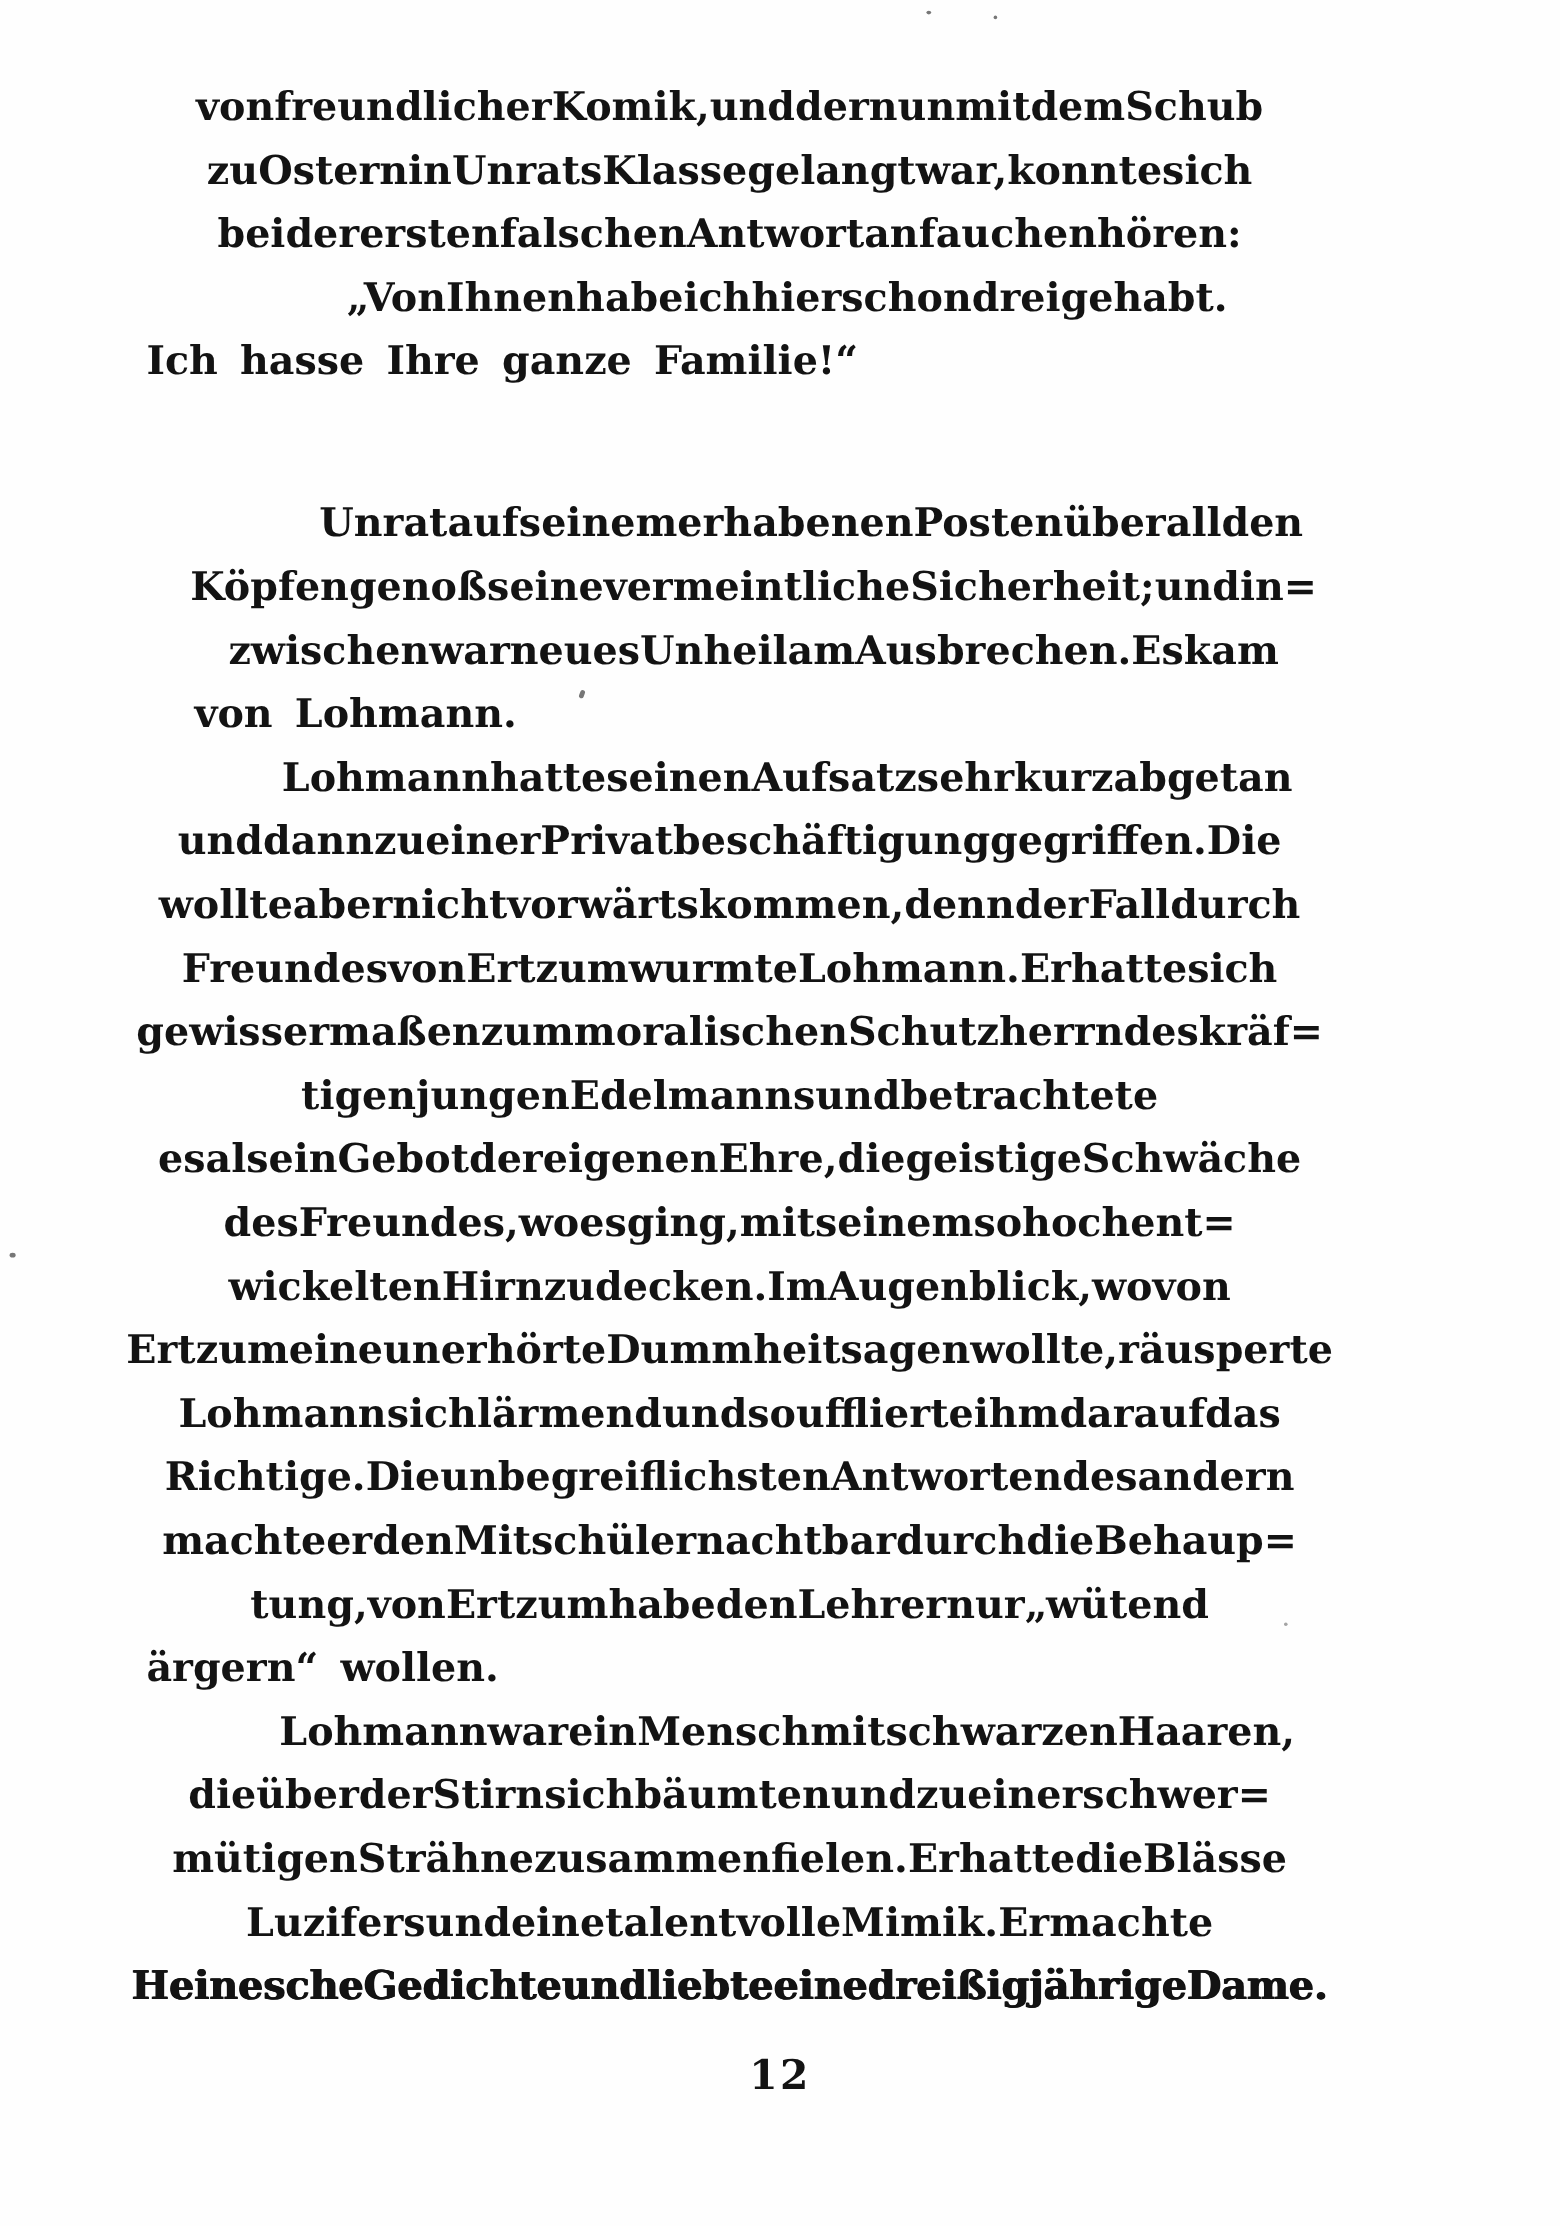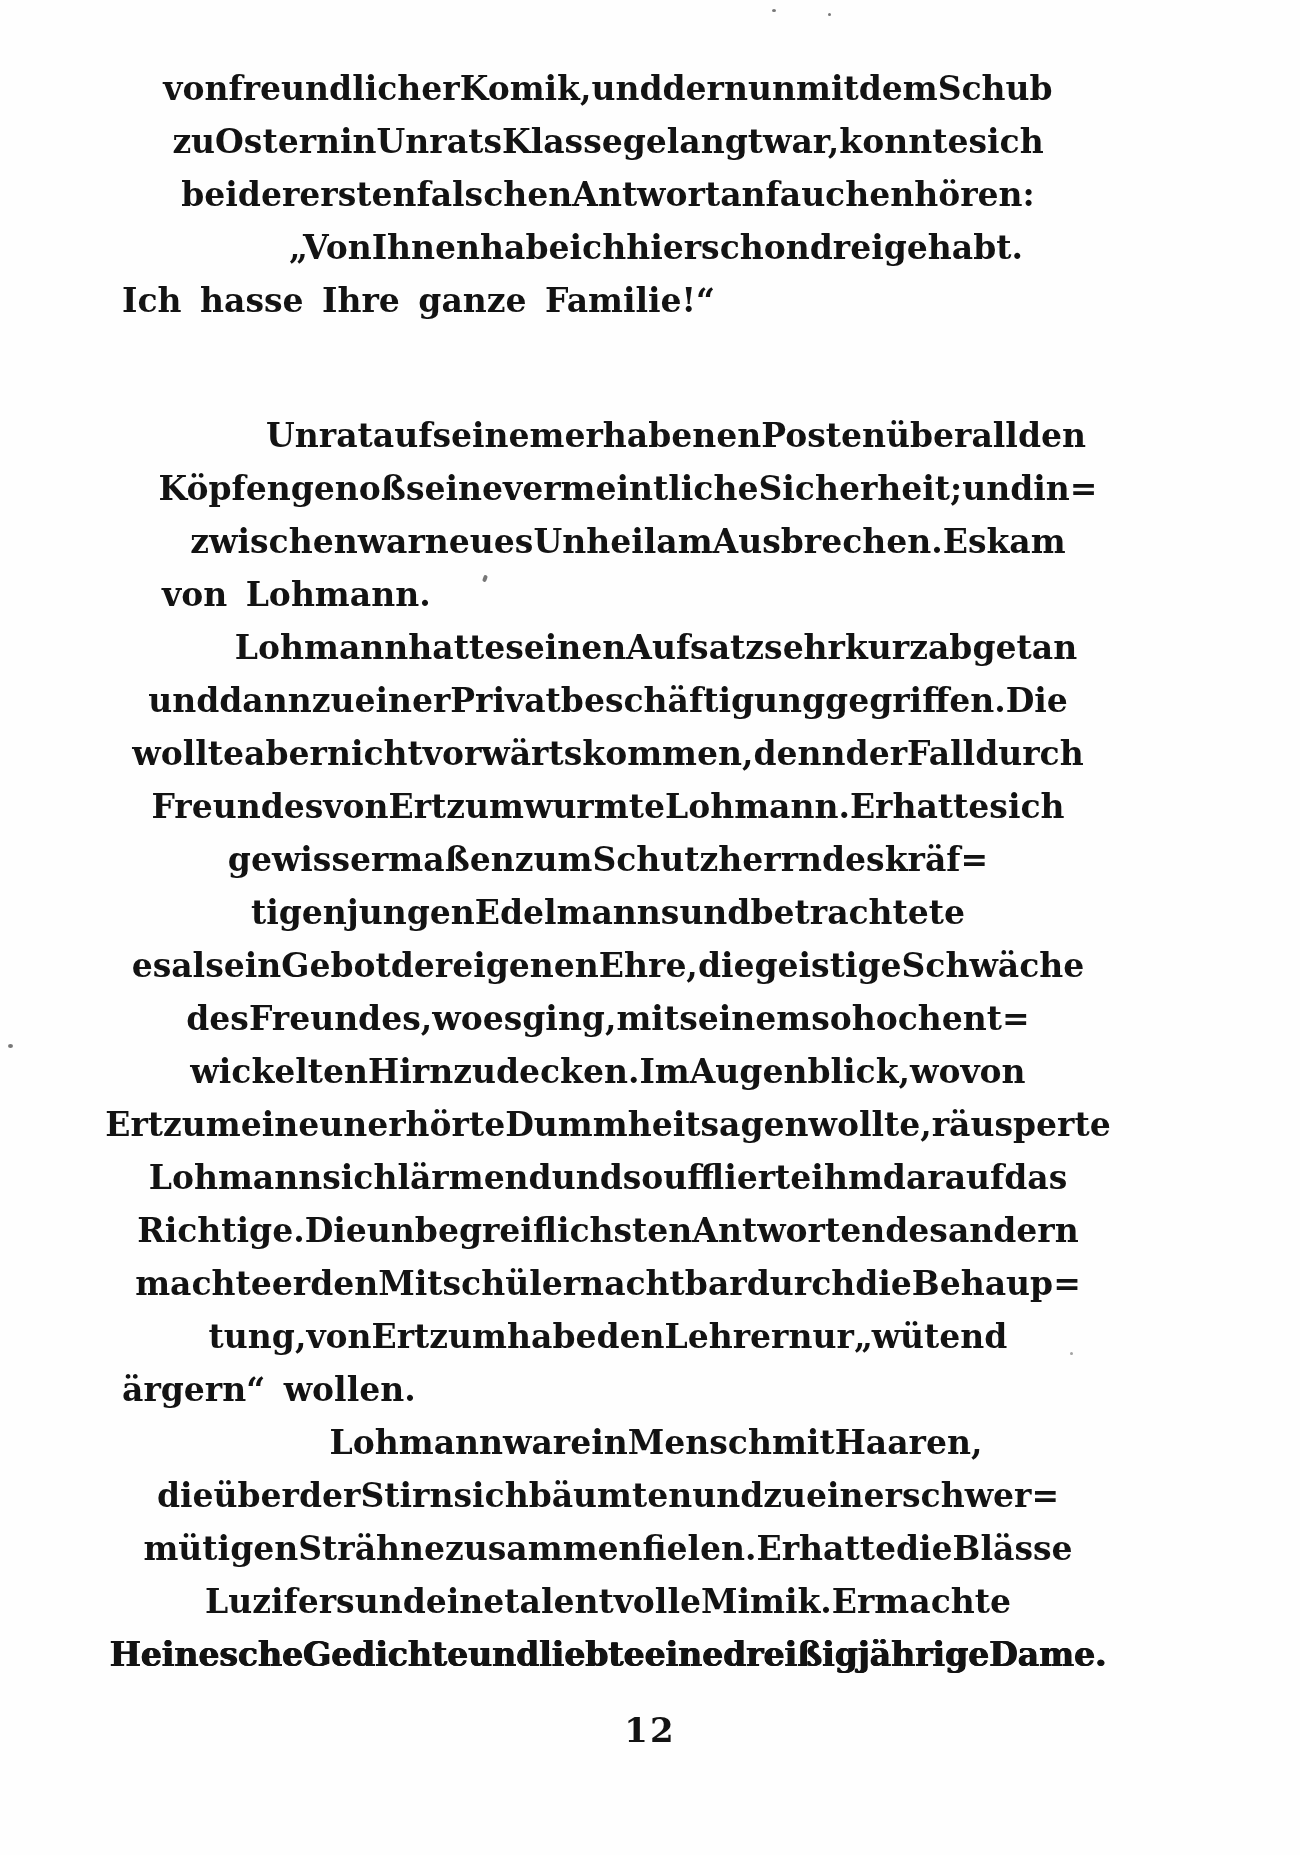--- a/index.html
+++ b/index.html
@@ -183,20 +183,21 @@
           <span>Ertzum</span>
           <span>wurmte</span>
           <span>Lohmann.</span>
           <span>Er</span>
           <span>hatte</span>
           <span>sich</span>
         </div>
         <div class="line just">
           <span>gewissermaßen</span>
           <span>zum</span>
+          <span>moralischen</span>
           <span>Schutzherrn</span>
           <span>des</span>
           <span>kräf=</span>
         </div>
         <div class="line just">
           <span>tigen</span>
           <span>jungen</span>
           <span>Edelmanns</span>
           <span>und</span>
           <span>betrachtete</span>
@@ -284,20 +285,21 @@
         </div>
         <div class="line">ärgern“ wollen.</div>
       </div>
       <div class="para">
         <div class="line just ind">
           <span>Lohmann</span>
           <span>war</span>
           <span>ein</span>
           <span>Mensch</span>
           <span>mit</span>
+          <span>schwarzen</span>
           <span>Haaren,</span>
         </div>
         <div class="line just">
           <span>die</span>
           <span>über</span>
           <span>der</span>
           <span>Stirn</span>
           <span>sich</span>
           <span>bäumten</span>
           <span>und</span>

